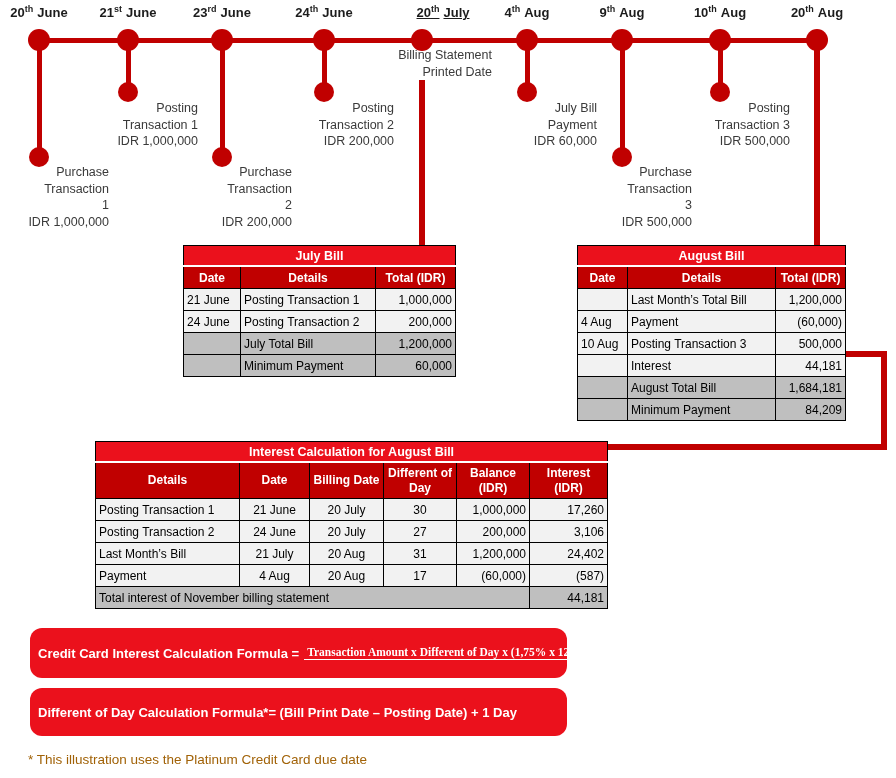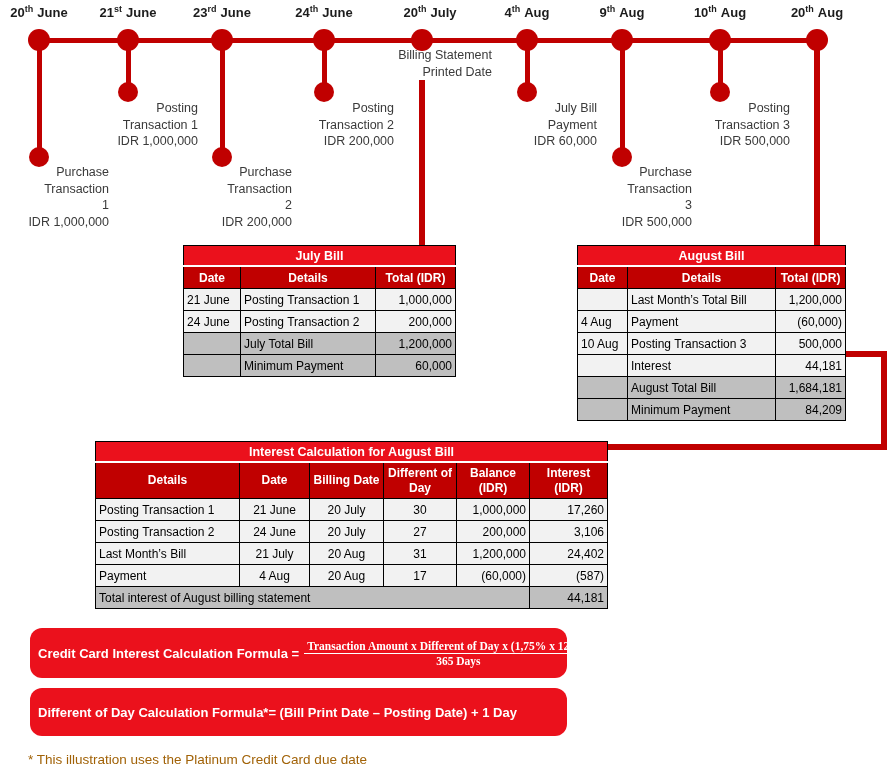--- a/index.html
+++ b/index.html
@@ -78,21 +78,21 @@
       </div>
       <div class="date-label" style="left: 269px; top: 4px; width: 110px;"><span>24</span><sup>th</sup><span class="mo">June</span></div>
       <div class="dot" style="left: 313px; top: 29px; width: 22px; height: 22px;"></div>
       <div class="stem" style="left: 322px; top: 42px; width: 5px; height: 50px;"></div>
       <div class="dot" style="left: 314px; top: 82px; width: 20px; height: 20px;"></div>
       <div class="event-label" style="left: 254px; top: 100px; width: 140px;">
         <div>Posting</div>
         <div>Transaction 2</div>
         <div>IDR 200,000</div>
       </div>
-      <div class="date-label" style="left: 375px; top: 4px; width: 110px;"><span>20</span><sup>th</sup><span class="mo">July</span></div>
+      <div class="date-label" style="left: 388px; top: 4px; width: 110px; text-decoration: underline;"><span>20</span><sup>th</sup><span class="mo">July</span></div>
       <div class="dot" style="left: 411px; top: 29px; width: 22px; height: 22px;"></div>
       <div class="event-label" style="left: 352px; top: 47px; width: 140px;">
         <div>Billing Statement</div>
         <div>Printed Date</div>
       </div>
       <div class="date-label" style="left: 472px; top: 4px; width: 110px; text-align: center;"><span>4</span><sup>th</sup><span class="mo">Aug</span></div>
       <div class="dot" style="left: 516px; top: 29px; width: 22px; height: 22px;"></div>
       <div class="stem" style="left: 525px; top: 42px; width: 5px; height: 50px;"></div>
       <div class="dot" style="left: 517px; top: 82px; width: 20px; height: 20px;"></div>
       <div class="event-label" style="left: 457px; top: 100px; width: 140px;">
@@ -264,32 +264,31 @@
           </tr>
           <tr>
             <td class="cell-light al">Payment</td>
             <td class="cell-light ac">4 Aug</td>
             <td class="cell-light ac">20 Aug</td>
             <td class="cell-light ac">17</td>
             <td class="cell-light ar">(60,000)</td>
             <td class="cell-light ar">(587)</td>
           </tr>
           <tr>
-            <td colspan="5" class="cell-shaded al">Total interest of August billing statement</td>
+            <td colspan="5" class="cell-shaded al">Total interest of November billing statement</td>
             <td class="cell-shaded ar">44,181</td>
           </tr>
         </tbody>
       </table>
     </div>
 
   <div class="fbox" style="left:30px;top:628px;width:537px;height:50px;">
     <span class="flabel">Credit Card Interest Calculation Formula =</span>
     <span class="fraction">
       <span class="numer" style="display:block;">Transaction Amount x Different of Day x (1,75% x 12months)</span>
-      <span class="denom" style="display:block;">365 Days</span>
     </span>
   </div>
 
   <div class="fbox" style="left:30px;top:688px;width:537px;height:48px;">
     <span class="flabel">Different of Day Calculation Formula*= (Bill Print Date – Posting Date) + 1 Day</span>
   </div>
 
   <div class="footnote" style="left:28px;top:752px;">* This illustration uses the Platinum Credit Card due date</div>
 </div>
 

